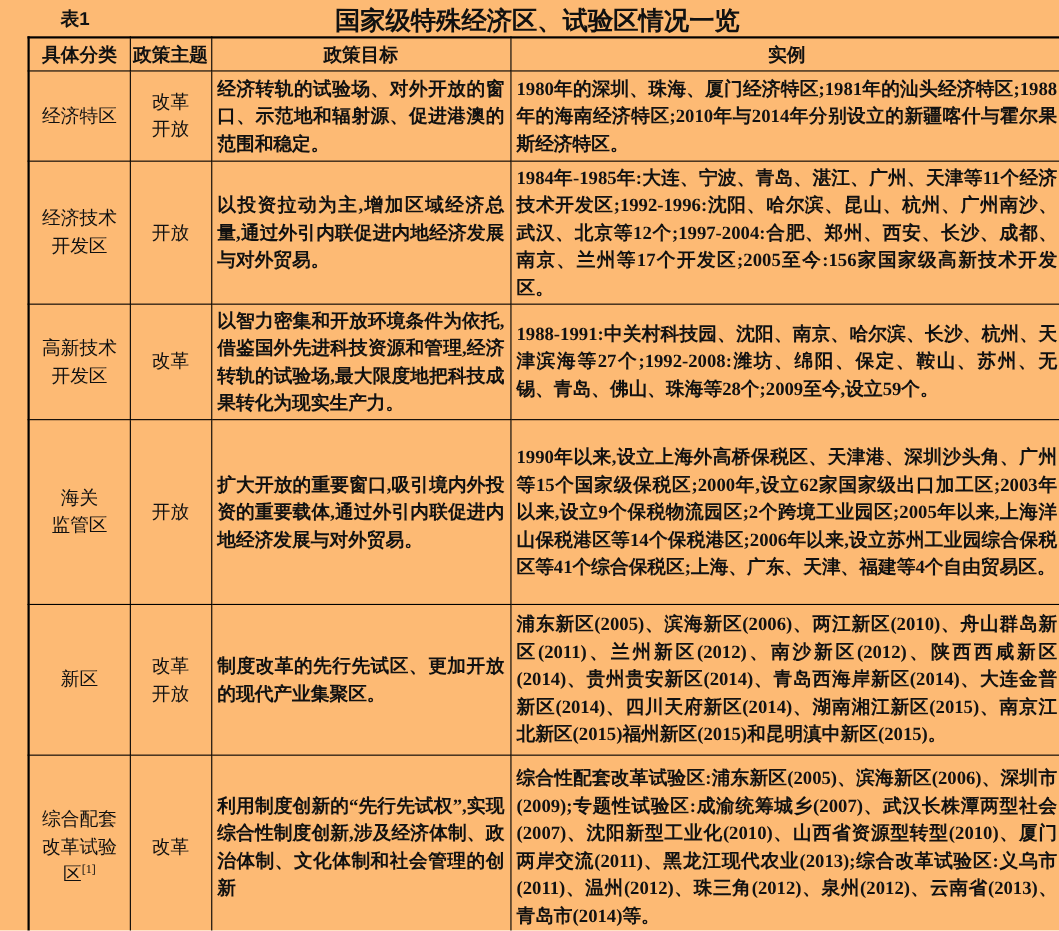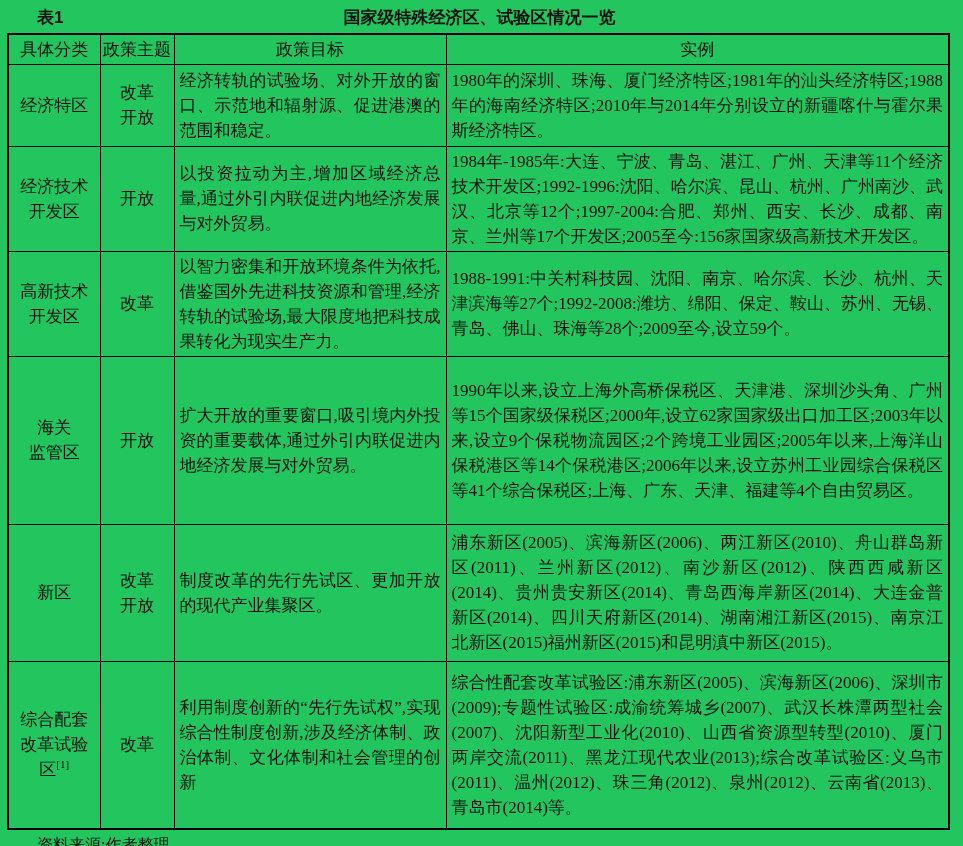--- a/index.html
+++ b/index.html
@@ -6,42 +6,42 @@
     margin: 0;
     padding: 0;
     background: #ffffff;
     color: #111111;
     font-family: "Liberation Serif", "DejaVu Serif", serif;
   }
   .page {
     position: relative;
     width: 963px;
     height: 846px;
-    background: #22c55e;
+    background: #fdba74;
     box-sizing: border-box;
-    padding: 6px 11px 0 7px;
+    padding: 6px 11px 0 25px;
   }
   .title-row {
     position: relative;
     height: 24px;
     margin-bottom: 3px;
   }
   .table-label {
     position: absolute;
     left: 30px;
     top: 0;
     font-family: "Liberation Sans", "DejaVu Sans", sans-serif;
     font-weight: bold;
     font-size: 17px;
   }
   .table-title {
     text-align: center;
     font-family: "Liberation Sans", "DejaVu Sans", sans-serif;
     font-weight: bold;
-    font-size: 17px;
+    font-size: 23px;
     line-height: 24px;
   }
   table.sez {
     border-collapse: collapse;
     table-layout: fixed;
     width: 941px;
     border: 2px solid #000;
   }
   table.sez col.c1 { width: 92px; }
   table.sez col.c2 { width: 74px; }
@@ -50,33 +50,34 @@
   table.sez th, table.sez td {
     border: 1px solid #000;
     font-size: 17px;
     line-height: 25px;
     padding: 2px 5px;
     vertical-align: middle;
     box-sizing: border-box;
     overflow: hidden;
   }
   table.sez th {
-    font-weight: normal;
+    font-weight: bold;
     text-align: center;
     height: 30px;
     padding: 1px 2px;
   }
   td.cat, td.theme {
     text-align: center;
     white-space: pre-line;
     padding: 2px 2px;
   }
   td.goal, td.examples {
     text-align: justify;
     text-justify: inter-ideograph;
+    font-weight: bold;
   }
   tr.r1 td { height: 82px; }
   tr.r2 td { height: 102px; }
   tr.r3 td { height: 103px; }
   tr.r4 td { height: 168px; margin-top: 43px; }
   tr.r5 td { height: 137px; margin-top: 34px; }
   tr.r6 td { height: 168px; }
   sup.fn {
     font-size: 11px;
     line-height: 0;

